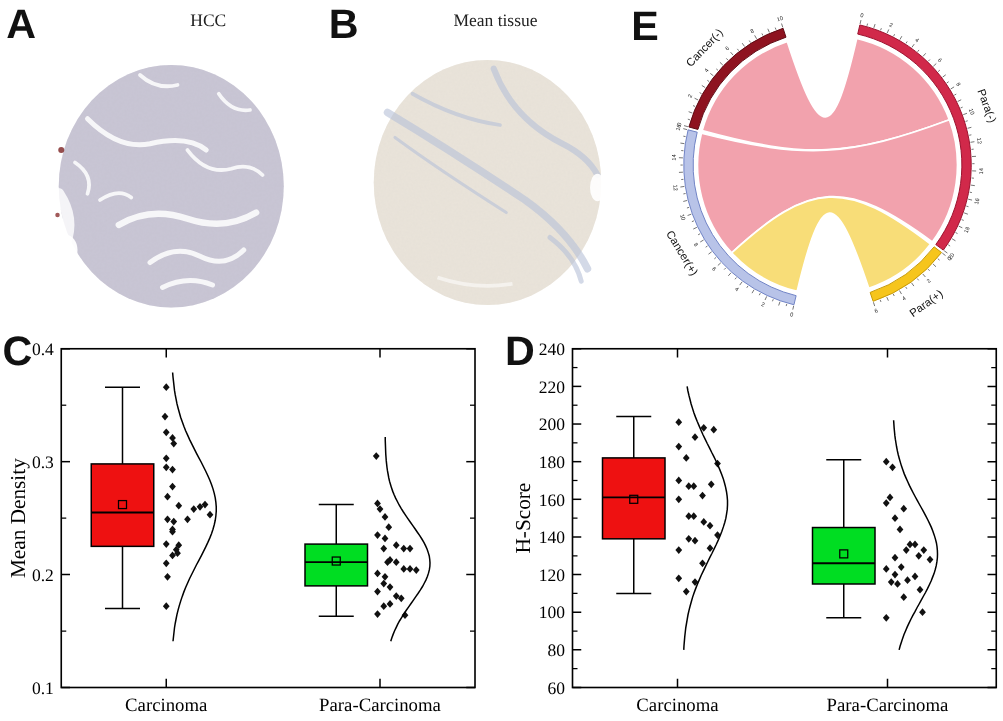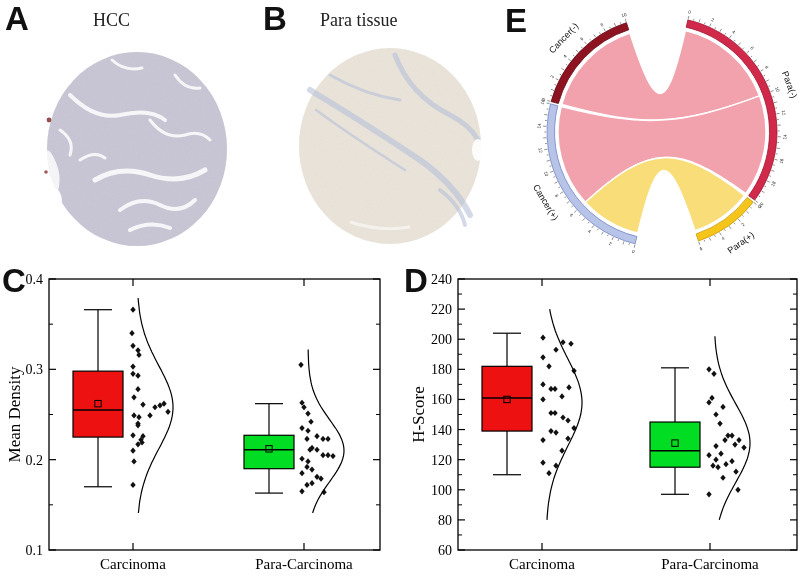--- a/index.html
+++ b/index.html
@@ -2,21 +2,21 @@
 <html><head>
 <meta charset="utf-8">
 <style>
   html,body{margin:0;padding:0;background:#fff;}
   #app{position:relative;width:802px;height:577px;background:#fff;overflow:hidden;
        font-family:"Liberation Serif",serif;}
   #fig-svg{position:absolute;left:0;top:0;}
   .panel-letter{position:absolute;font-family:"Liberation Sans",sans-serif;
        font-weight:bold;font-size:33px;color:#111;line-height:1;}
   .img-title{position:absolute;font-family:"Liberation Serif",serif;
-       font-size:18px;color:#222;text-align:left;}
+       font-size:14px;color:#222;text-align:right;}
 </style>
 </head>
 <body>
 
 <div id="app">
 
   <svg id="fig-svg" width="802" height="577">
     <defs>
       <filter id="fnA" x="-20%" y="-20%" width="140%" height="140%">
         <feTurbulence type="fractalNoise" baseFrequency="0.5" numOctaves="3" seed="7"></feTurbulence>
@@ -457,15 +457,15 @@
       </g>
     </svg>
 
   <div class="panel-letter" style="left:5px;top:2px;">A</div>
   <div class="panel-letter" style="left:263px;top:2px;">B</div>
   <div class="panel-letter" style="left:505px;top:4px;">E</div>
   <div class="panel-letter" style="left:2px;top:264px;">C</div>
   <div class="panel-letter" style="left:404px;top:264px;">D</div>
 
   <div class="img-title" style="left:93px;top:10px;width:88px;">HCC</div>
-  <div class="img-title" style="left:320px;top:10px;width:110px;">Para tissue</div>
+  <div class="img-title" style="left:320px;top:10px;width:110px;">Mean tissue</div>
 
 </div>
 
 </body></html>

